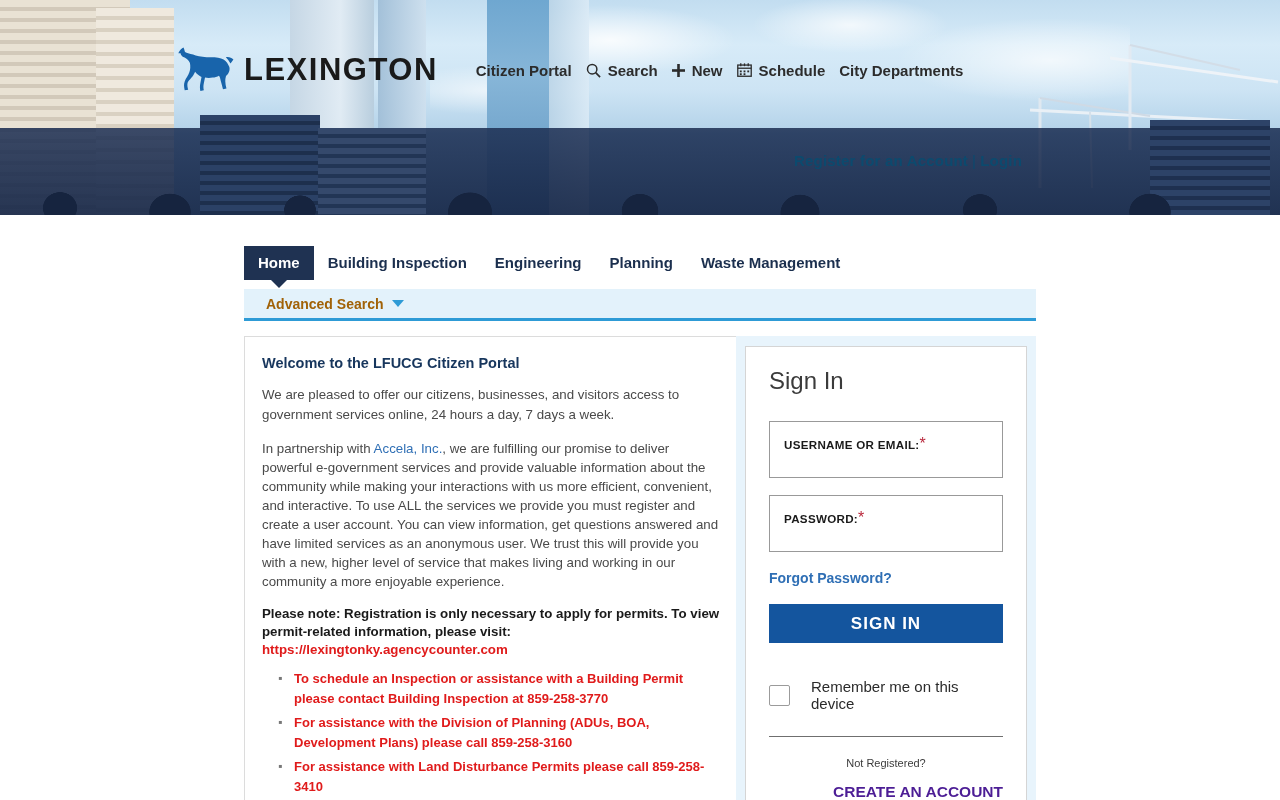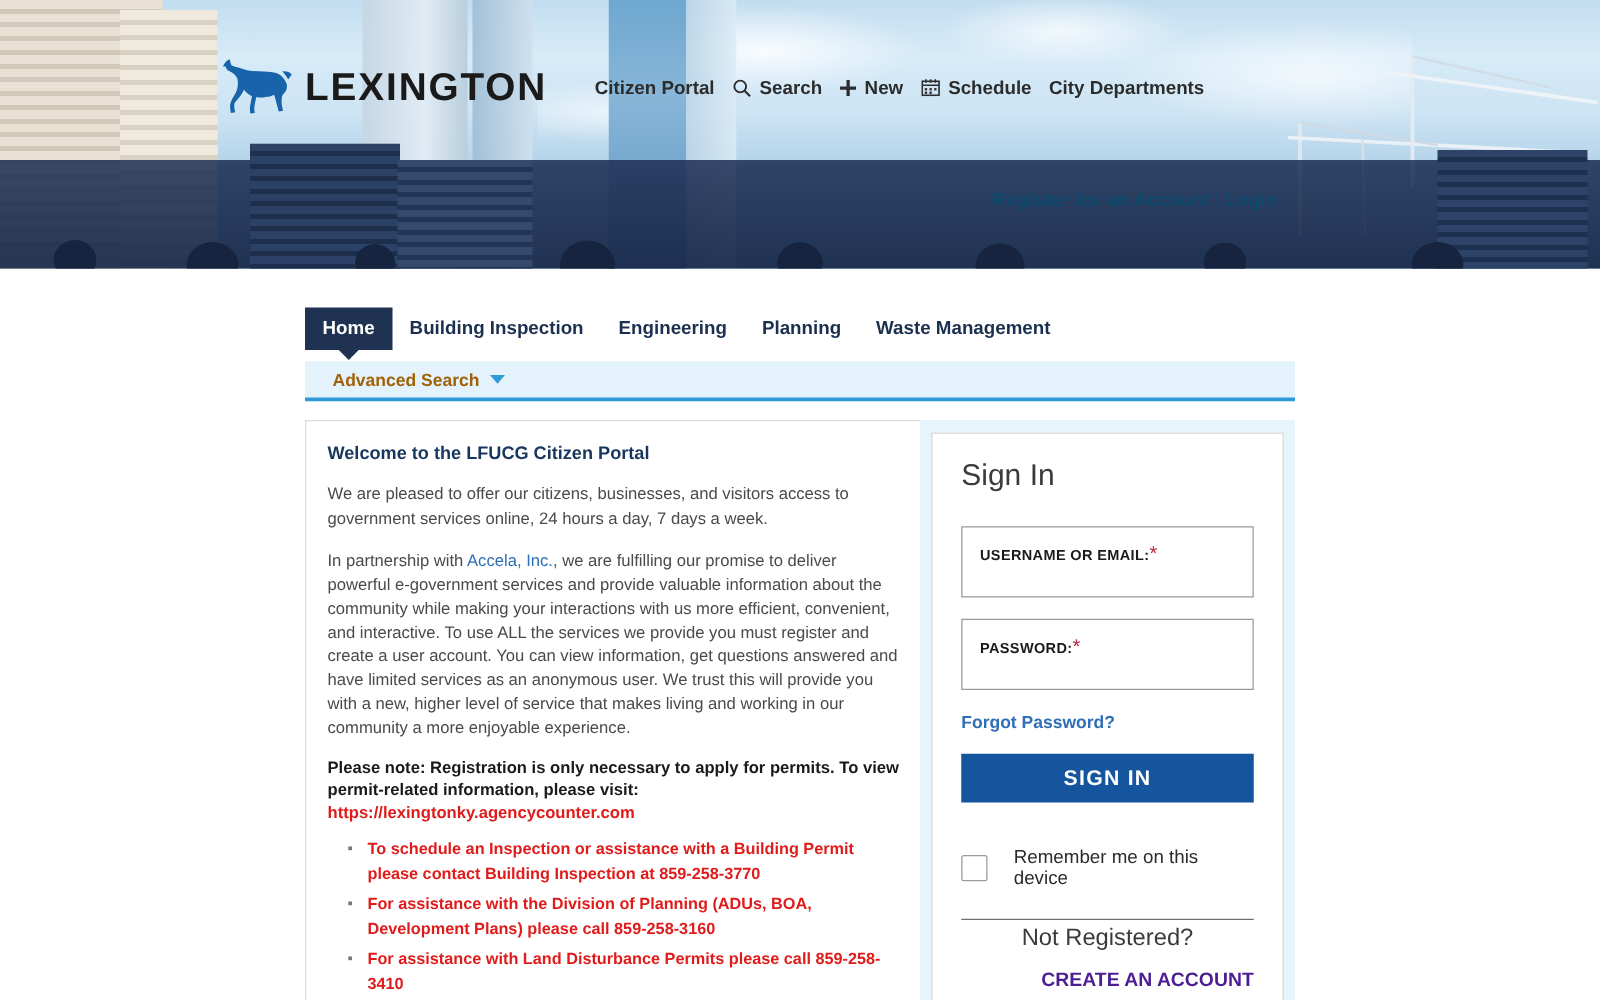--- a/index.html
+++ b/index.html
@@ -236,21 +236,21 @@
     font-family:"Liberation Sans", sans-serif; cursor:pointer;
   }
   .remember-row { display:flex; align-items:center; gap:21px; margin-top:35px; }
   .checkbox {
     width:21px; height:21px; border:1px solid #9b9b9b; background:#fff;
     border-radius:2px; cursor:pointer; flex:0 0 auto;
   }
   .remember-label { font-size:15px; color:#2b2b2b; }
   .divider { border-top:1px solid #6f6f6f; margin-top:24px; }
   .not-reg {
-    text-align:center; font-size:19px; color:#3b3b3b; margin-top:4px;
+    text-align:center; font-size:11px; color:#3b3b3b; margin-top:20px;
   }
   .create-acct {
     display:block; text-align:right; font-size:15.5px; font-weight:bold;
     color:#4c1d95; text-decoration:none; margin-top:14px; cursor:pointer;
   }
 </style>
 </head>
 <body>
 
 <div class="banner">

